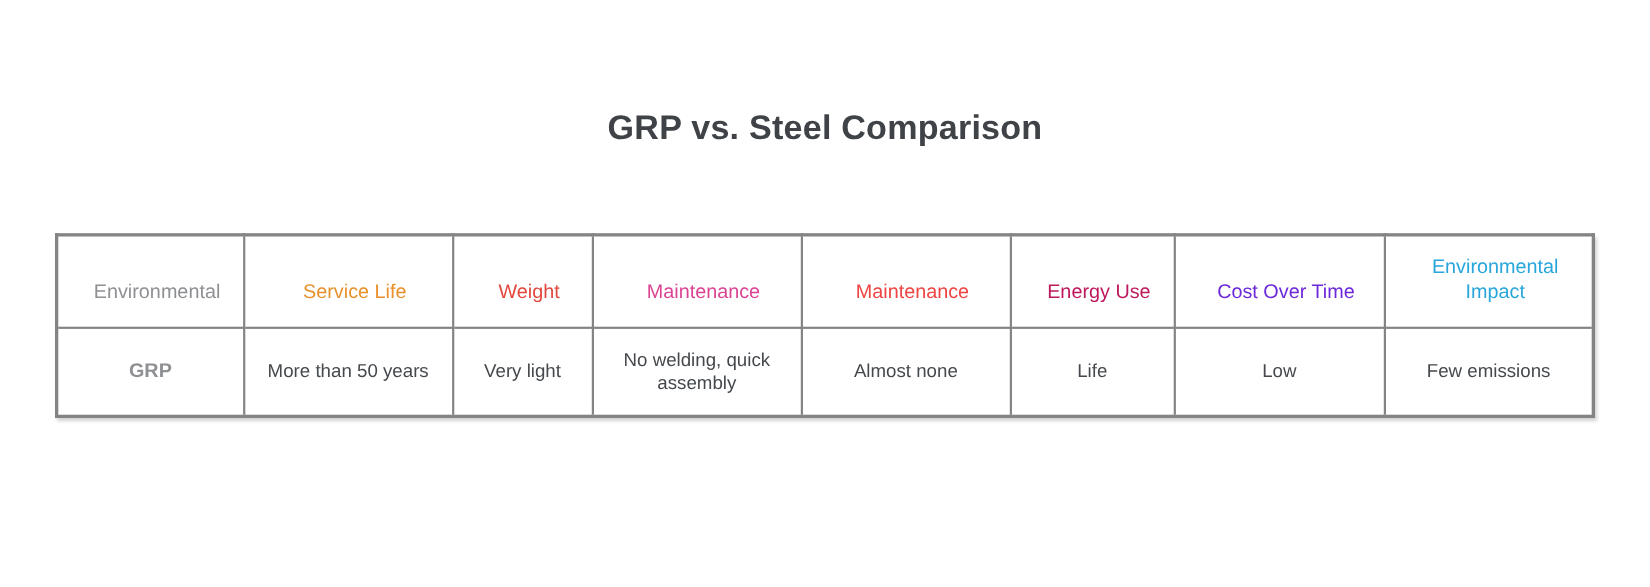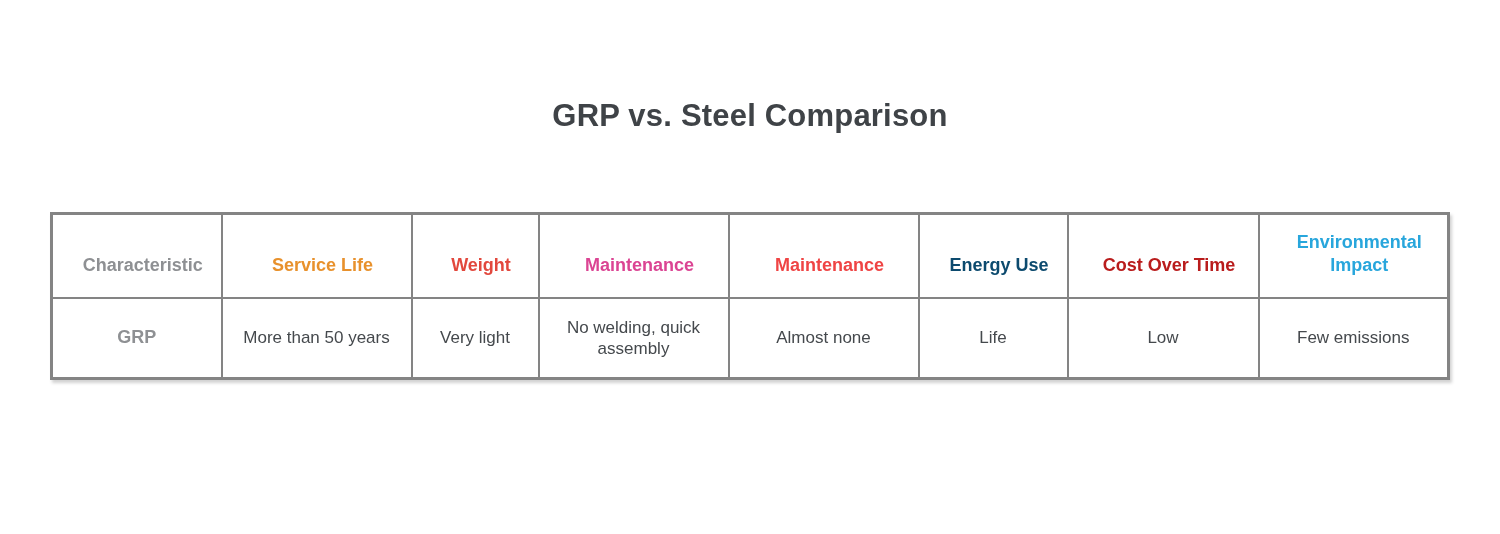--- a/index.html
+++ b/index.html
@@ -36,21 +36,21 @@
     border: 2px solid #848484;
   }
   table.cmp {
     border-width: 3px;
   }
   table.cmp th {
     height: 84px;
     vertical-align: bottom;
     padding: 6px 10px 20px 22px;
     font-size: 18px;
-    font-weight: bold;
+    font-weight: normal;
     text-align: center;
     line-height: 23px;
     box-sizing: border-box;
   }
   table.cmp td {
     height: 81px;
     vertical-align: middle;
     padding: 6px 10px;
     font-size: 17px;
     font-weight: normal;
@@ -78,27 +78,27 @@
       <col style="width:190px">
       <col style="width:127px">
       <col style="width:190px">
       <col style="width:190px">
       <col style="width:149px">
       <col style="width:191px">
       <col style="width:190px">
     </colgroup>
     <thead>
       <tr>
-        <th style="color: rgb(142, 144, 147);">Characteristic</th>
+        <th style="color: rgb(142, 144, 147);">Environmental</th>
         <th style="color: rgb(232, 145, 44);">Service Life</th>
         <th style="color: rgb(226, 72, 61);">Weight</th>
         <th style="color: rgb(219, 68, 147);">Maintenance</th>
         <th style="color: #ef4444;">Maintenance</th>
-        <th style="color: #0c4a6e;">Energy Use</th>
-        <th style="color: #b91c1c;">Cost Over Time</th>
+        <th style="color: #be185d;">Energy Use</th>
+        <th style="color: #6d28d9;">Cost Over Time</th>
         <th style="color: rgb(40, 166, 220);">Environmental Impact</th>
       </tr>
     </thead>
     <tbody>
       <tr>
         <td class="rowlabel">GRP</td>
         <td>More than 50 years</td>
         <td>Very light</td>
         <td>No welding, quick assembly</td>
         <td>Almost none</td>

